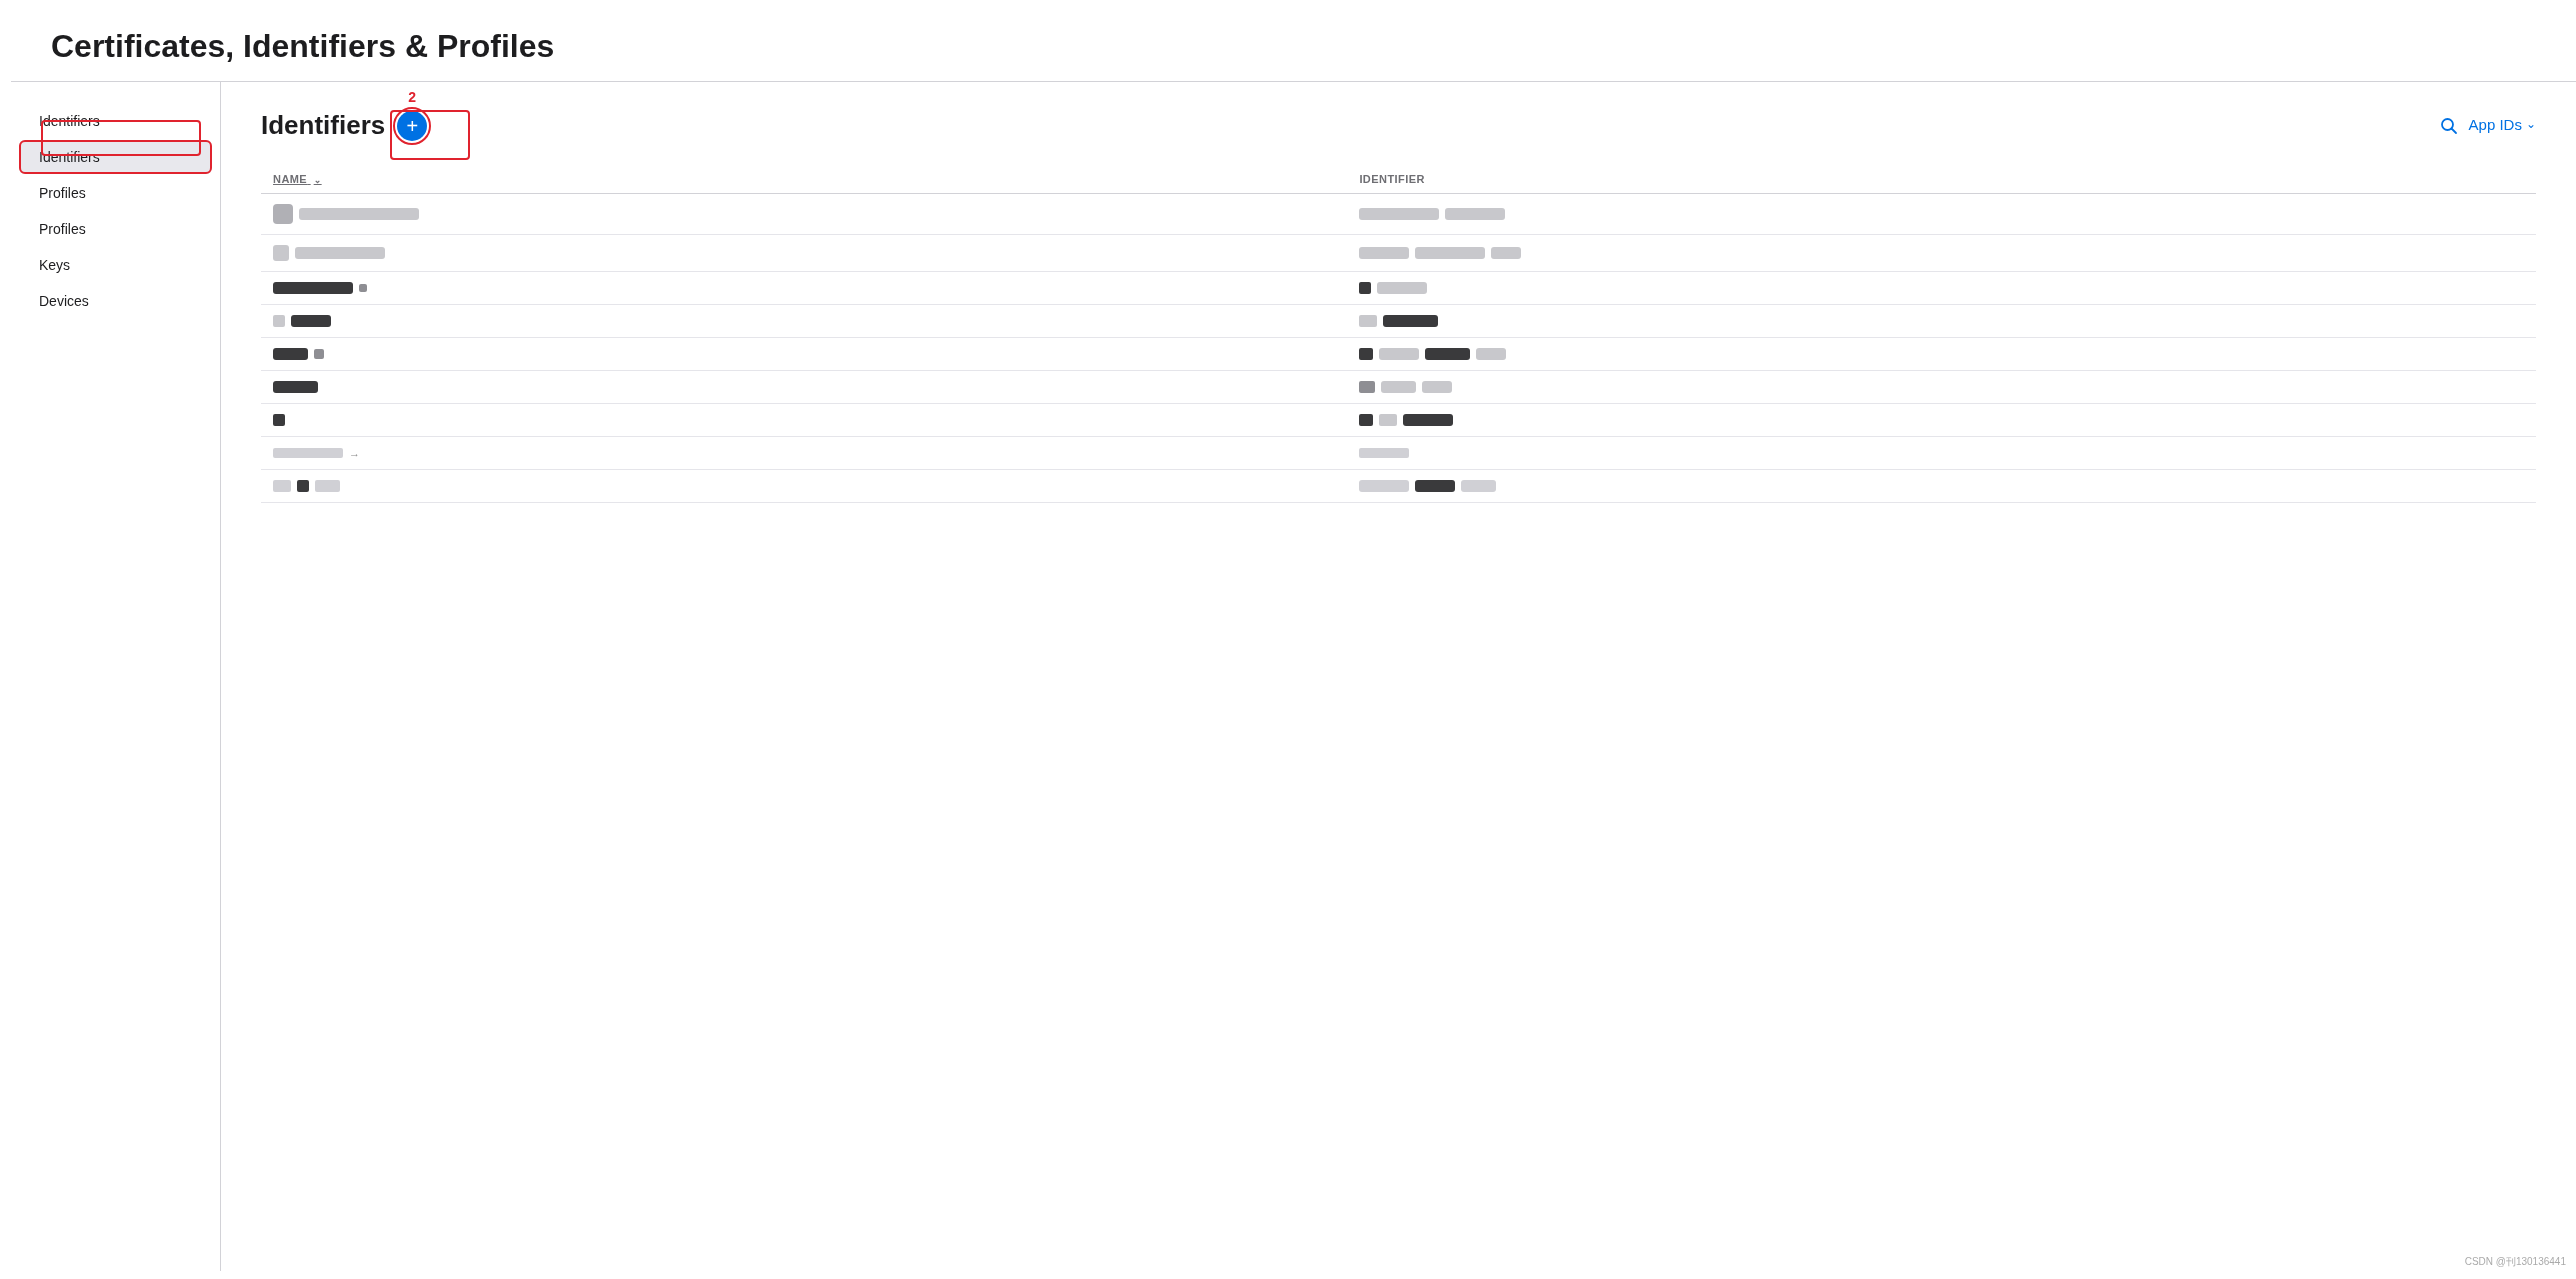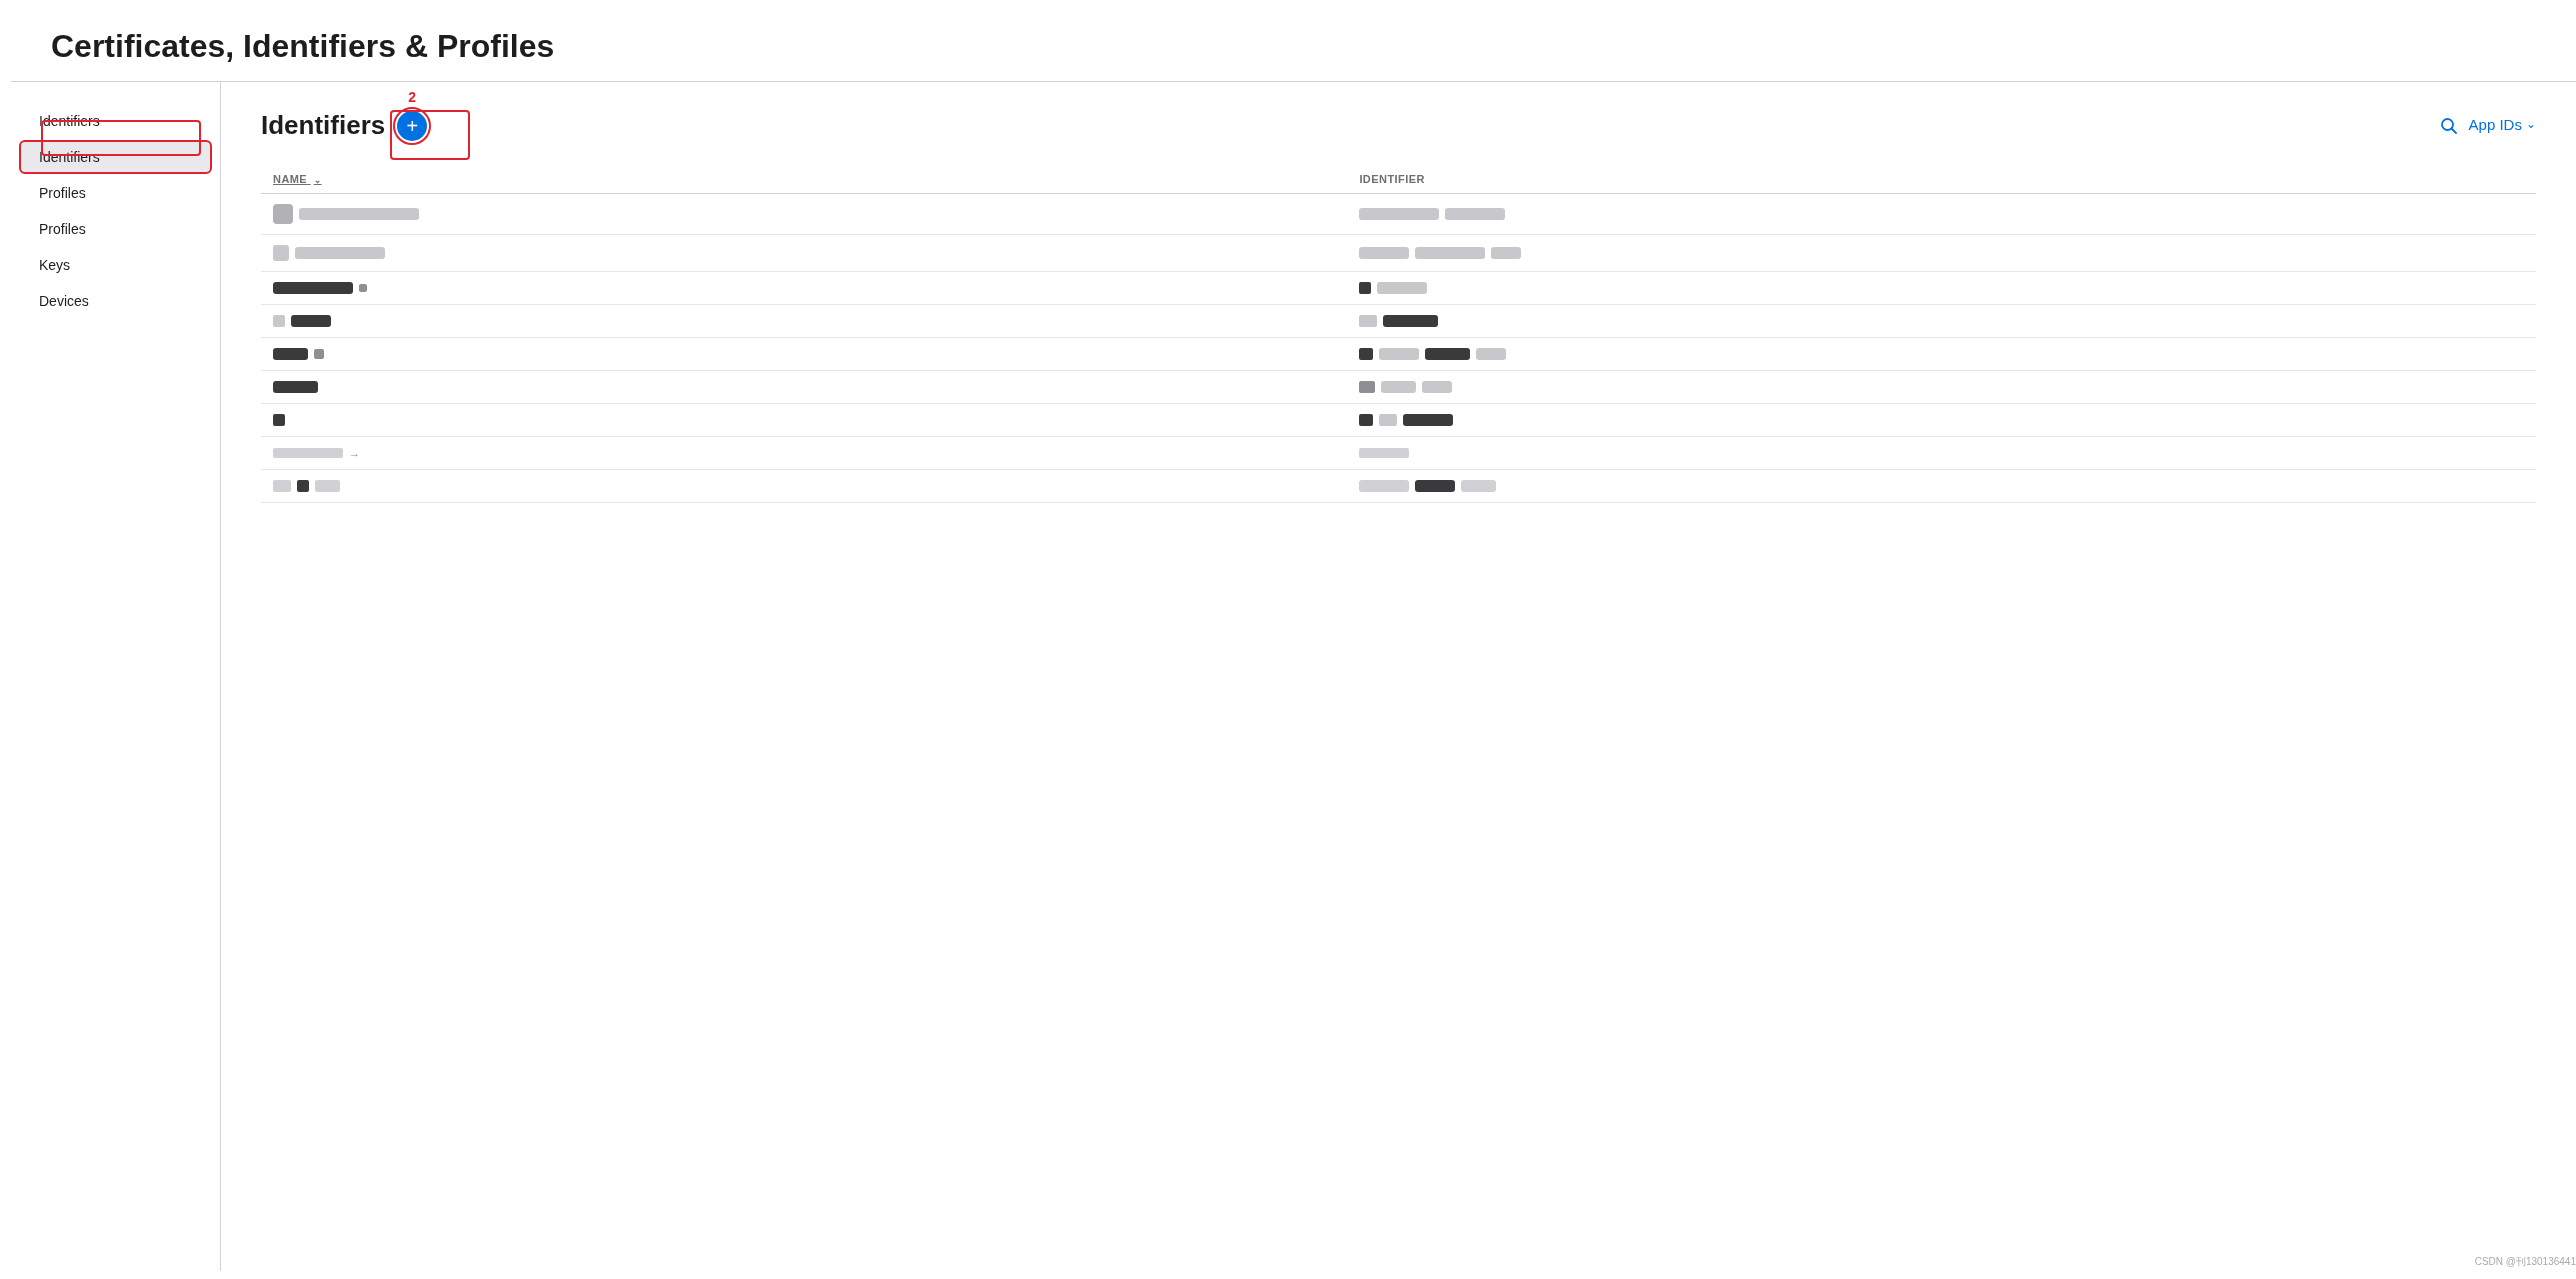--- a/index.html
+++ b/index.html
@@ -154,21 +154,21 @@
       background: #8e8e93;
     }
     .row-content {
       display: flex;
       align-items: center;
       gap: 6px;
     }
     .watermark {
       position: fixed;
       bottom: 10px;
-      right: 0;
+      right: 10px;
       font-size: 10px;
       color: #aaa;
     }
   </style>
 </head>
 <body>
 
 <div style="position:relative;margin-left:11px;">
   <div class="page-header">
     <h1 class="page-title">Certificates, Identifiers &amp; Profiles</h1>

